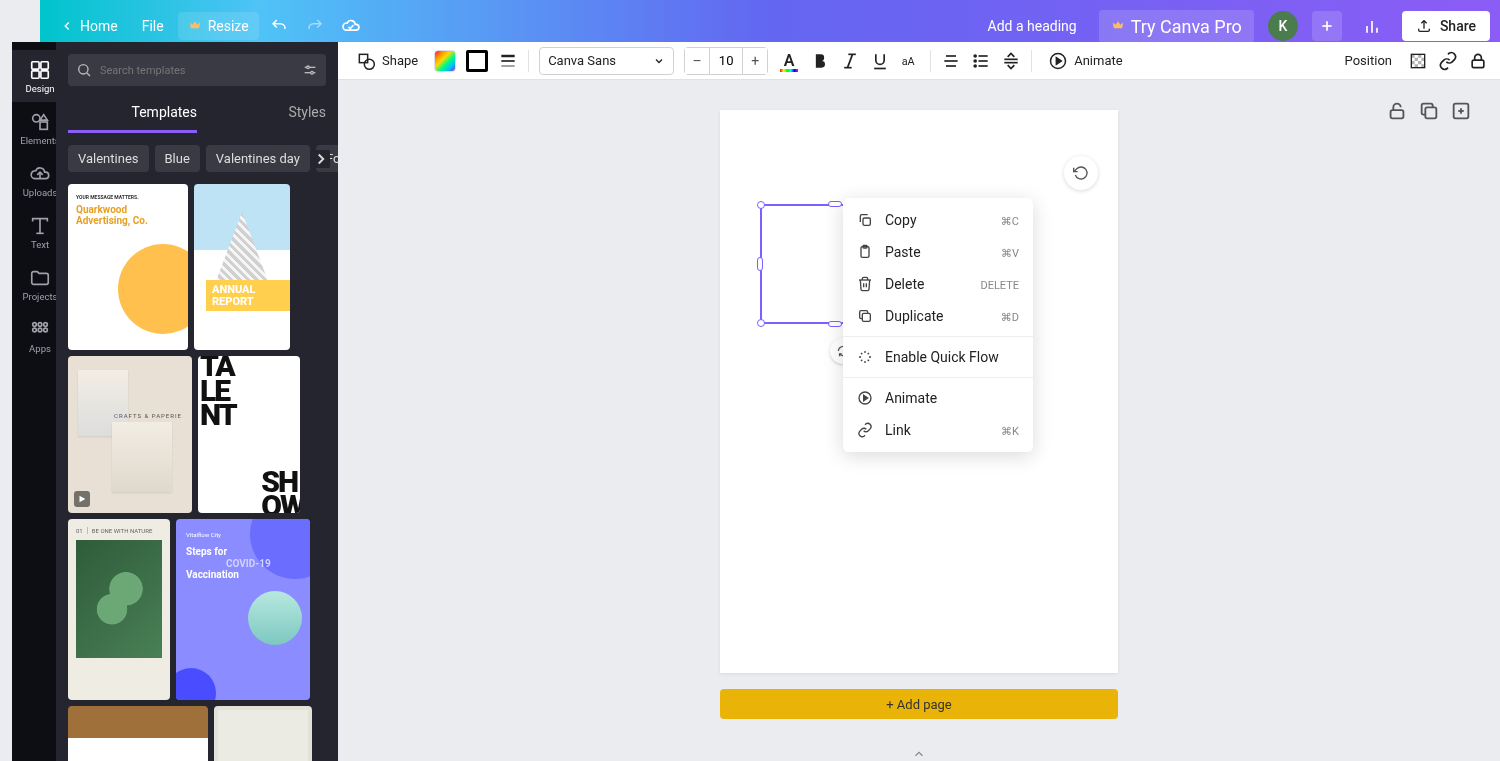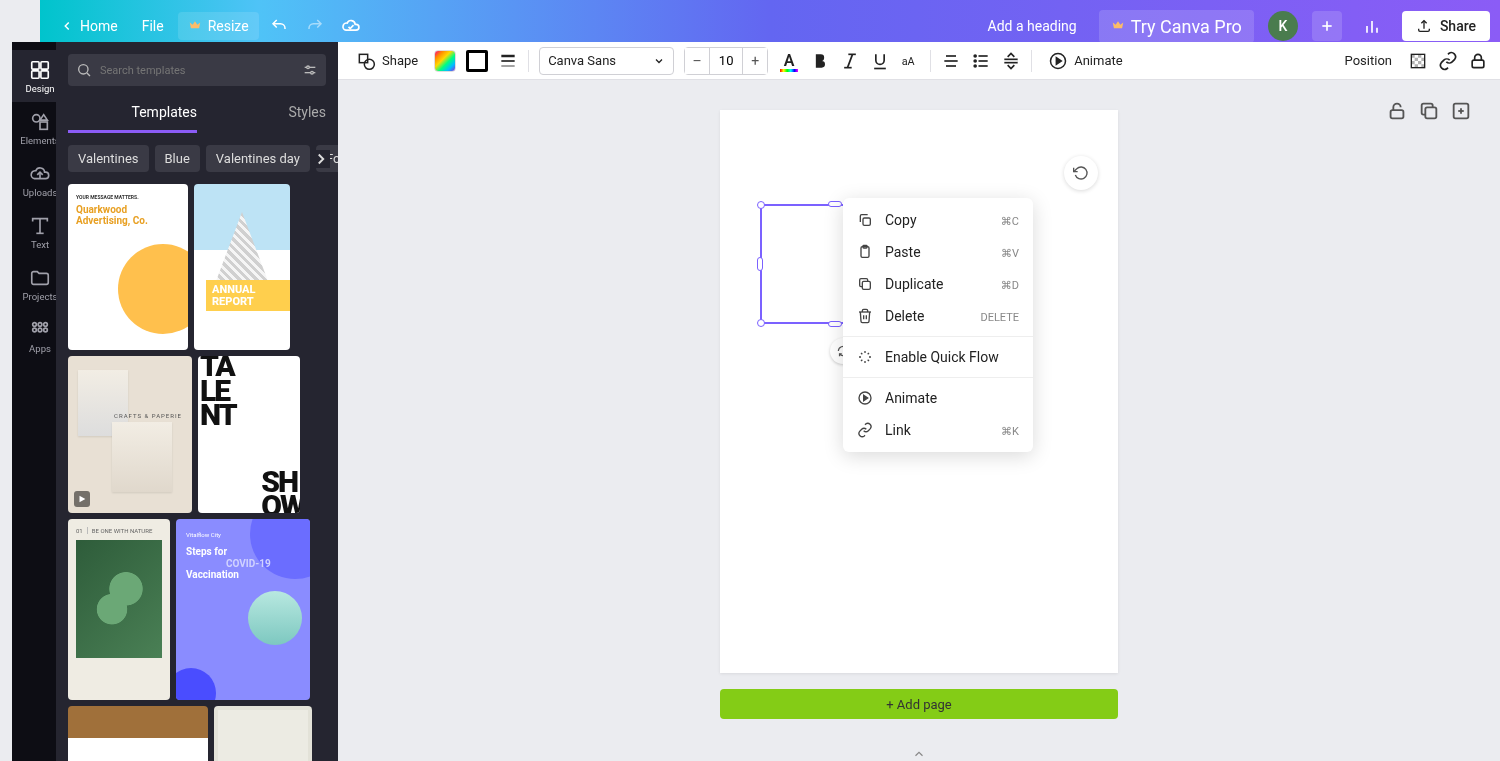--- a/index.html
+++ b/index.html
@@ -70,21 +70,21 @@
 .sel-handle.bl{ left:-5px; bottom:-5px;} .sel-handle.br{ right:-5px; bottom:-5px;}
 .sel-handle.tm{ left:50%; top:-5px; transform:translateX(-50%); border-radius:3px; width:14px; height:6px;}
 .sel-handle.bm{ left:50%; bottom:-5px; transform:translateX(-50%); border-radius:3px; width:14px; height:6px;}
 .sel-handle.lm{ left:-5px; top:50%; transform:translateY(-50%); border-radius:3px; width:6px; height:14px;}
 .sel-handle.rm{ right:-5px; top:50%; transform:translateY(-50%); border-radius:3px; width:6px; height:14px;}
 .rot-handle { position:absolute; left:68px; bottom:-42px; width:26px; height:26px; border-radius:50%; background:#fff; box-shadow:0 1px 3px rgba(0,0,0,0.2); display:flex; align-items:center; justify-content:center;}
 .rot-handle svg{ width:14px; height:14px; color:#555;}
 .fab-rotate { position:absolute; top:46px; right:20px; width:34px; height:34px; border-radius:50%; background:#fff; box-shadow:0 1px 4px rgba(0,0,0,0.15); display:flex; align-items:center; justify-content:center;}
 .fab-rotate svg { width:16px; height:16px; color:#555;}
 
-.add-page { width:398px; margin:0 auto 32px; background:#84cc16; height:30px; border-radius:4px; display:flex; align-items:center; justify-content:center; font-size:13px; color:#333; cursor:pointer;}
+.add-page { width:398px; margin:0 auto 32px; background:#eab308; height:30px; border-radius:4px; display:flex; align-items:center; justify-content:center; font-size:13px; color:#333; cursor:pointer;}
 
 
 .context-menu { position:absolute; background:#fff; border-radius:6px; box-shadow:0 4px 20px rgba(0,0,0,0.15); width:190px; padding:6px 0; font-size:14px; color:#222; z-index:100;}
 .context-menu .item { display:flex; align-items:flex-end; padding:8px 14px; gap:12px; cursor:pointer;}
 .context-menu .item svg{ width:16px; height:16px; color:#444;}
 .context-menu .item .shortcut{ margin-left:auto; font-size:11px; color:#888;}
 .context-menu .sep{ height:1px; background:#eee; margin:4px 0;}
 
 
 .collapse-handle { position:absolute; left:338px; top: 400px; width:14px; height:44px; background:#252530; border-radius:0 6px 6px 0 / 0 22px 22px 0; display:flex; align-items:center; justify-content:center; cursor:pointer;}
@@ -488,36 +488,36 @@
   <div class="item">
     <svg viewBox="0 0 24 24" fill="none" stroke="currentColor" stroke-width="2">
         <rect x="6" y="4" width="12" height="16" rx="2"></rect>
         <rect x="9" y="2" width="6" height="4" rx="1"></rect>
       </svg>
     <span>Paste</span>
     <span class="shortcut">⌘V</span>
   </div>
   <div class="item">
     <svg viewBox="0 0 24 24" fill="none" stroke="currentColor" stroke-width="2">
-        <rect x="8" y="8" width="12" height="12" rx="2"></rect>
-        <path d="M16 8V6a2 2 0 00-2-2H6a2 2 0 00-2 2v8a2 2 0 002 2h2"></path>
-      </svg>
-    <span>Duplicate</span>
-    <span class="shortcut">⌘D</span>
-  </div>
-  <div class="item">
-    <svg viewBox="0 0 24 24" fill="none" stroke="currentColor" stroke-width="2">
         <polyline points="3 6 5 6 21 6"></polyline>
         <path d="M19 6l-1 14a2 2 0 01-2 2H8a2 2 0 01-2-2L5 6"></path>
         <path d="M10 11v6M14 11v6"></path>
         <path d="M8 6V4a2 2 0 012-2h4a2 2 0 012 2v2"></path>
       </svg>
     <span>Delete</span>
     <span class="shortcut">DELETE</span>
   </div>
+  <div class="item">
+    <svg viewBox="0 0 24 24" fill="none" stroke="currentColor" stroke-width="2">
+        <rect x="8" y="8" width="12" height="12" rx="2"></rect>
+        <path d="M16 8V6a2 2 0 00-2-2H6a2 2 0 00-2 2v8a2 2 0 002 2h2"></path>
+      </svg>
+    <span>Duplicate</span>
+    <span class="shortcut">⌘D</span>
+  </div>
   <div class="sep"></div>
   <div class="item">
     <svg viewBox="0 0 24 24" fill="none" stroke="currentColor" stroke-width="2">
         <path d="M12 3v3M12 18v3M3 12h3M18 12h3M6 6l2 2M16 16l2 2M6 18l2-2M16 8l2-2"></path>
       </svg>
     <span>Enable Quick Flow</span>
   </div>
   <div class="sep"></div>
   <div class="item">
     <svg viewBox="0 0 24 24" fill="none" stroke="currentColor" stroke-width="2">

